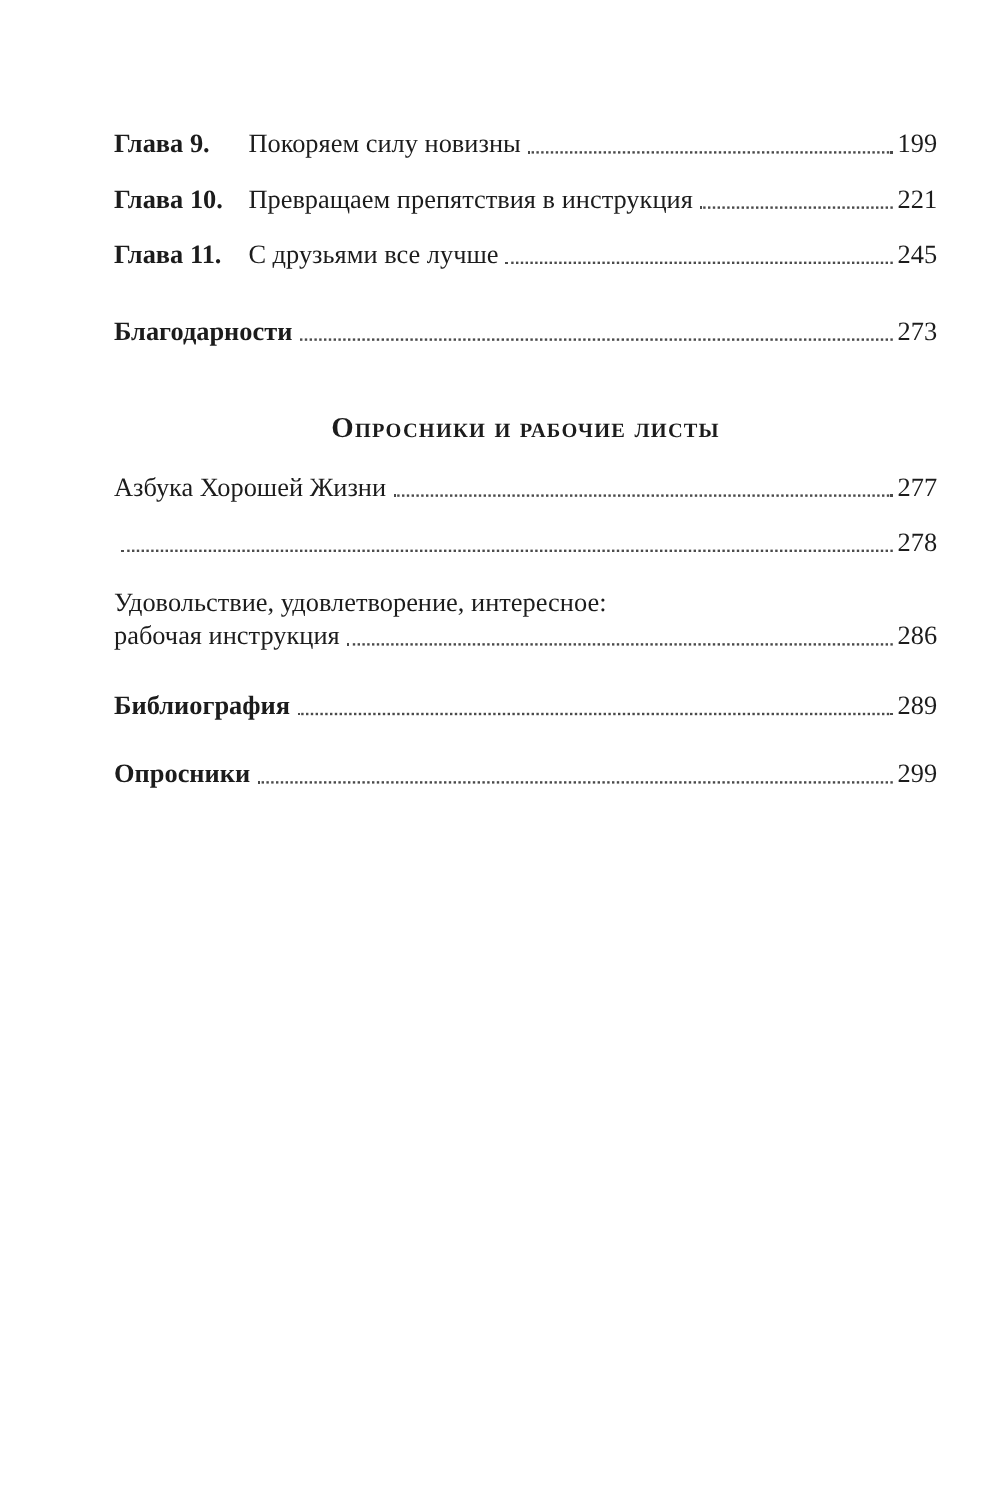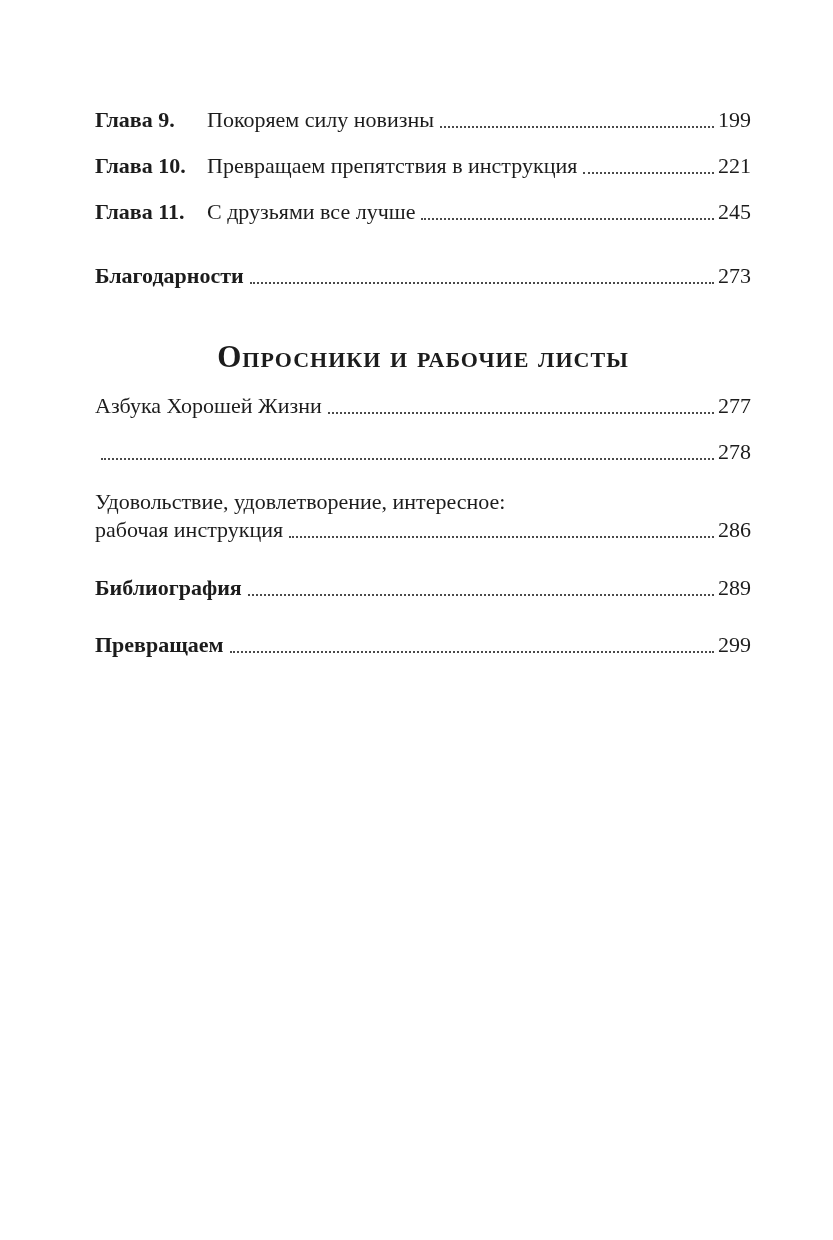--- a/index.html
+++ b/index.html
@@ -9,21 +9,21 @@
   }
   .page {
     position: relative;
     width: 833px;
     height: 1240px;
     margin: 0 auto;
     background: #ffffff;
     font-family: "Liberation Serif", "DejaVu Serif", serif;
     color: #1c1c1c;
     box-sizing: border-box;
-    padding: 106px 82px 0 95px;
+    padding: 106px 52px 0 95px;
     overflow: hidden;
   }
   .toc-row {
     display: flex;
     align-items: baseline;
     font-size: 22px;
     line-height: 28px;
     white-space: nowrap;
   }
   .toc-row .prefix {
@@ -47,21 +47,21 @@
     position: relative;
     top: -6px;
   }
   .pagenum {
     flex-shrink: 0;
     text-align: right;
   }
   .section-heading {
     text-align: center;
     font-weight: 700;
-    font-size: 31px;
+    font-size: 24px;
     line-height: 30px;
     font-variant: small-caps;
     letter-spacing: 1px;
   }
   .wrap-line1 {
     font-size: 22px;
     line-height: 29px;
     white-space: nowrap;
   }
   
@@ -130,18 +130,18 @@
     </div>
   </div>
 
   <div class="toc-row bold-title mb-biblio">
     <span class="title">Библиография</span>
     <span class="leader"></span>
     <span class="pagenum">289</span>
   </div>
 
   <div class="toc-row bold-title">
-    <span class="title">Превращаем</span>
+    <span class="title">Опросники</span>
     <span class="leader"></span>
     <span class="pagenum">299</span>
   </div>
 
 </div>
 
 </body></html>

